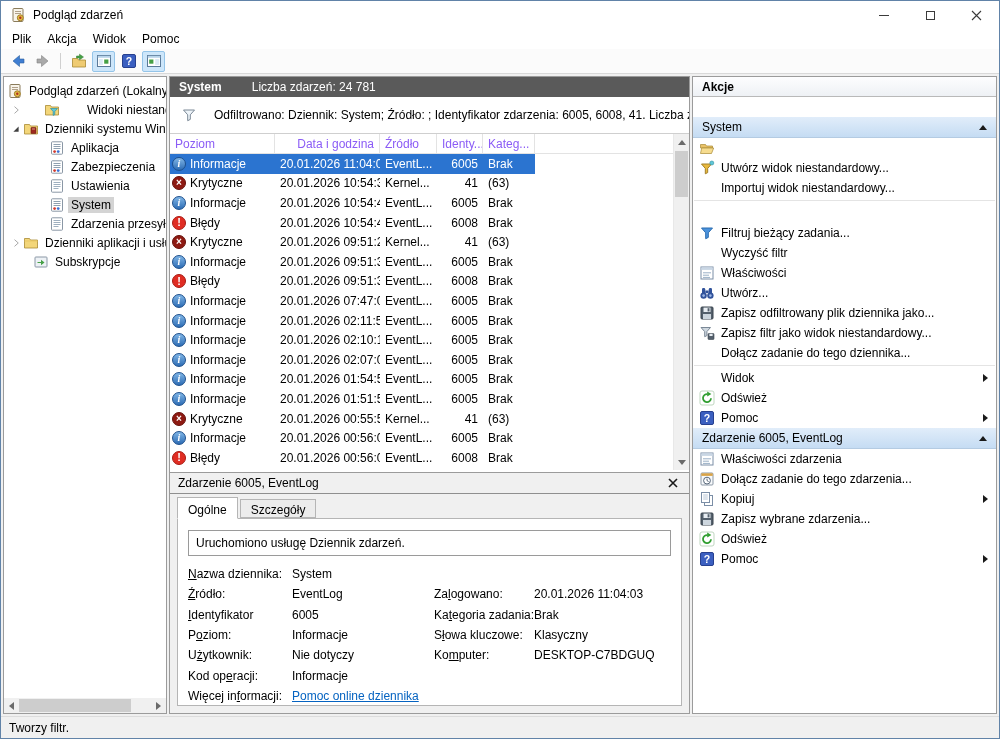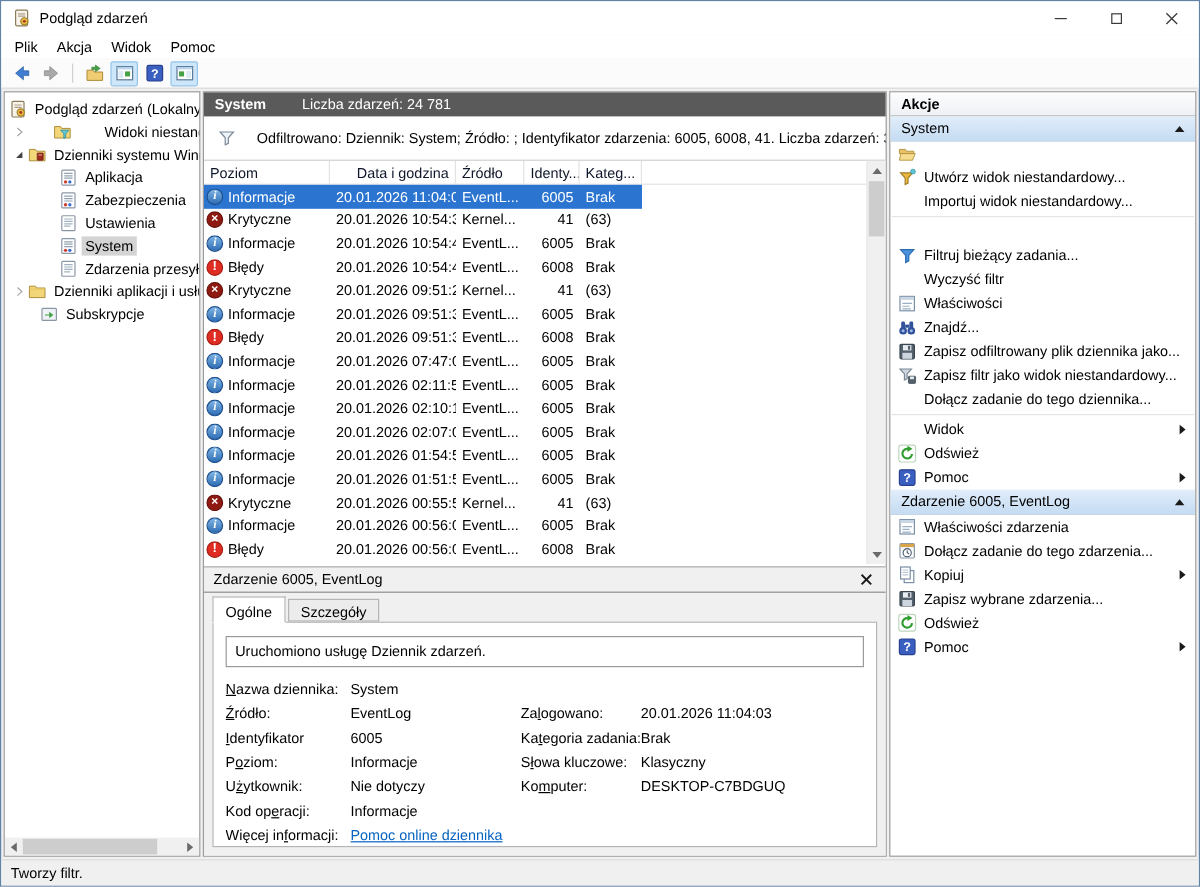--- a/index.html
+++ b/index.html
@@ -44,21 +44,21 @@
   .center-panel{flex:1;min-width:0;border:1px solid #9b9b9b;background:#fff;display:flex;flex-direction:column;}
   .list-titlebar{height:20px;background:#5a5a5a;color:#fff;display:flex;align-items:center;padding-left:9px;flex:none;}
   .list-title{font-weight:bold;}
   .list-count{margin-left:30px;}
   .filter-bar{height:37px;border-bottom:1px solid #cfcfcf;display:flex;align-items:center;flex:none;}
   .filter-funnel{margin-left:11px;width:16px;height:16px;flex:none;}
   .filter-text{margin-left:17px;white-space:nowrap;overflow:hidden;}
   .table-wrap{height:336px;flex:none;display:flex;}
   .table-cols{flex:1;min-width:0;overflow:hidden;}
   .table-header{height:20px;display:flex;border-bottom:1px solid #e3e3e3;}
-  .th{padding:3px 5px 0;border-right:1px solid #e3e3e3;white-space:nowrap;overflow:hidden;color:#0f172a;flex:none;}
+  .th{padding:3px 5px 0;border-right:1px solid #e3e3e3;white-space:nowrap;overflow:hidden;color:#8b5cf6;flex:none;}
   .th-fill{flex:1;border-right:none;}
   .row{height:19.6px;display:flex;align-items:center;width:365px;}
   .row.selected{background:#2b74d0;color:#fff;}
   .cell{padding:0 5px;white-space:nowrap;overflow:hidden;flex:none;}
   .cell-level{display:flex;align-items:center;gap:4px;padding-left:2px;}
   .cell-id{text-align:right;}
   .lvl{width:14px;height:14px;border-radius:50%;flex:none;display:inline-flex;align-items:center;justify-content:center;
     color:#fff;font-size:10px;font-weight:bold;line-height:1;}
   .lvl.info{background:linear-gradient(#7fb5e6,#2d6cb4);border:1px solid #1d4f8c;font-family:"Liberation Serif",serif;font-style:italic;}
   .lvl.critical{background:#8e1a12;border:1px solid #67110b;}
@@ -72,21 +72,21 @@
   .detail-close{margin-left:auto;width:16px;height:16px;display:flex;align-items:center;justify-content:center;}
   .tabs{height:24px;display:flex;align-items:flex-end;padding-left:7px;flex:none;position:relative;z-index:2;}
   .tab{height:19px;padding:3px 10px 0;border:1px solid #b5b5b5;background:#ececec;margin-right:2px;white-space:nowrap;}
   .tab.active{height:22px;padding-top:5px;background:#fff;border-bottom:1px solid #fff;margin-bottom:-1px;}
   .tab-content{flex:1;min-height:0;margin:0 7px 7px;border:1px solid #b5b5b5;background:#fff;overflow:hidden;}
   .msg-box{margin:11px 10px 8px;border:1px solid #9a9a9a;height:26px;display:flex;align-items:center;padding-left:7px;white-space:nowrap;overflow:hidden;}
   .fields{margin:6px 10px 0;display:grid;grid-template-columns:104px 142px 100px 1fr;grid-auto-rows:20.3px;align-items:center;}
   .fcell{white-space:nowrap;overflow:hidden;}
   .flink{color:#0563c1;text-decoration:underline;cursor:pointer;}
   
-  .actions-panel{width:256px;flex:none;border:1px solid #9b9b9b;background:#fff;display:flex;flex-direction:column;overflow:hidden;}
+  .actions-panel{width:305px;flex:none;border:1px solid #9b9b9b;background:#fff;display:flex;flex-direction:column;overflow:hidden;gap:20px;}
   .actions-title{height:20px;font-weight:bold;display:flex;align-items:center;padding-left:9px;flex:none;
     background:linear-gradient(#fdfdfe,#eef1f5);border-bottom:1px solid #b9b9b9;}
   .section-header{height:21px;display:flex;align-items:center;padding:0 9px;flex:none;
     background:linear-gradient(#e1edfa,#c5dcf3);border-bottom:1px solid #b4cbe2;}
   .section-caret{margin-left:auto;border-left:4px solid transparent;border-right:4px solid transparent;border-bottom:5px solid #1a1a1a;width:0;height:0;}
   .action-item{height:20px;display:flex;align-items:center;padding:0 8px 0 5px;flex:none;}
   .ai-ico{width:18px;height:16px;margin-right:5px;flex:none;display:flex;align-items:center;justify-content:center;}
   .ai-label{flex:1;white-space:nowrap;overflow:hidden;}
   .ai-arrow{border-top:4px solid transparent;border-bottom:4px solid transparent;border-left:5px solid #1a1a1a;width:0;height:0;flex:none;}
   .action-sep{height:1px;background:#e4e4e4;margin:2px 1px;flex:none;}
@@ -635,21 +635,21 @@
               <svg class="ic16" viewBox="0 0 16 16">
                 <rect x="3" y="3" width="3.2" height="6" rx="1.2" fill="#31539b"></rect>
                 <rect x="9.8" y="3" width="3.2" height="6" rx="1.2" fill="#31539b"></rect>
                 <rect x="6.3" y="5.5" width="3.4" height="2.6" fill="#31539b"></rect>
                 <circle cx="4.6" cy="10.6" r="3.2" fill="#31539b"></circle>
                 <circle cx="11.4" cy="10.6" r="3.2" fill="#31539b"></circle>
                 <circle cx="4.6" cy="10.6" r="1.3" fill="#9db8e8"></circle>
                 <circle cx="11.4" cy="10.6" r="1.3" fill="#9db8e8"></circle>
               </svg>
             </span>
-            <span class="ai-label">Znajdź...</span>
+            <span class="ai-label">Utwórz...</span>
           </div>
           <div class="action-item">
             <span class="ai-ico">
               <svg class="ic16" viewBox="0 0 16 16">
                 <rect x="2" y="2" width="12" height="12" rx="1" fill="#54606c" stroke="#3a454f"></rect>
                 <rect x="4.5" y="2.6" width="7" height="4.4" fill="#e8edf2"></rect>
                 <rect x="8.6" y="3.2" width="1.9" height="3.2" fill="#54606c"></rect>
                 <rect x="4" y="9" width="8" height="5" fill="#cdd6de"></rect>
               </svg>
             </span>

